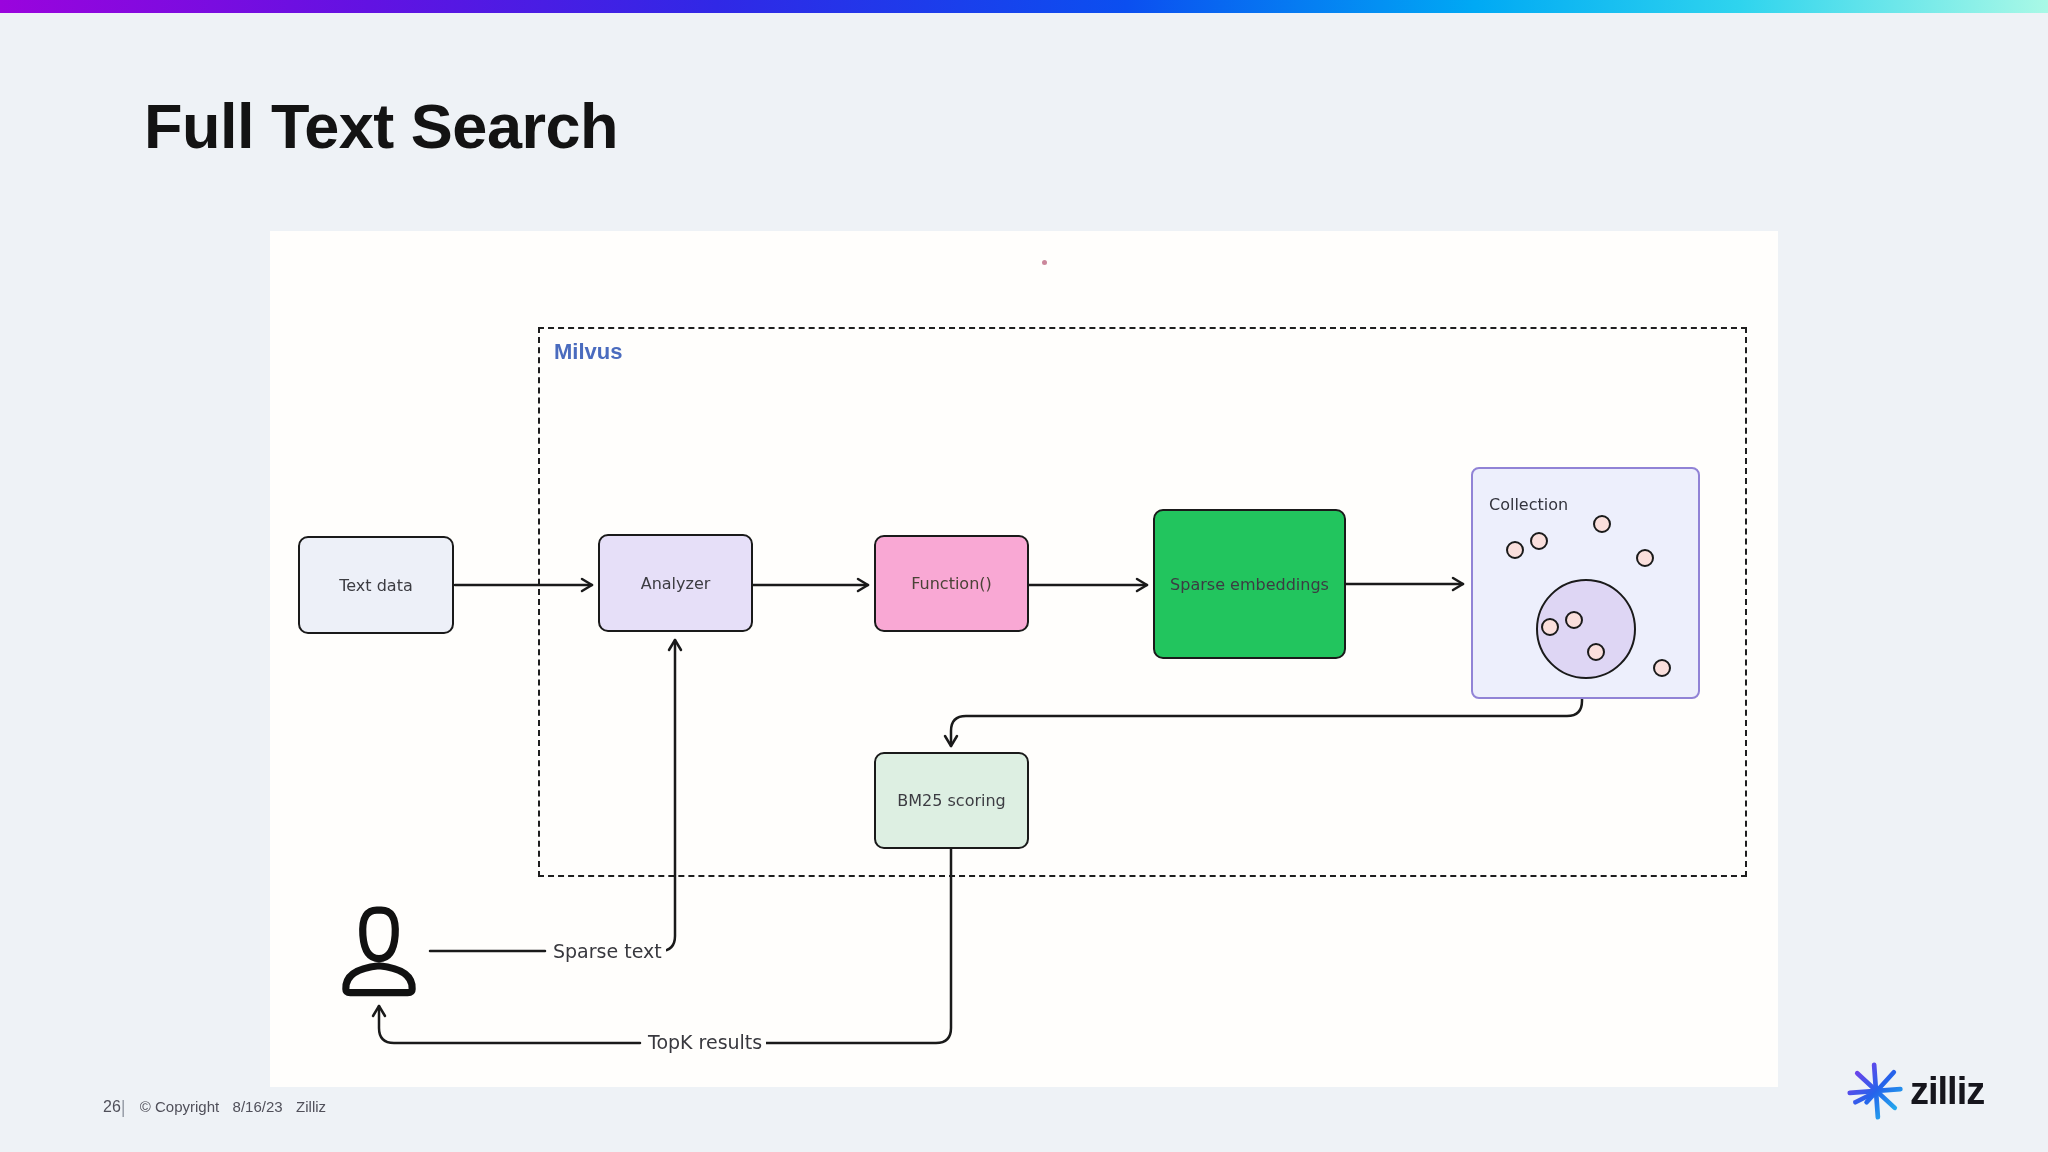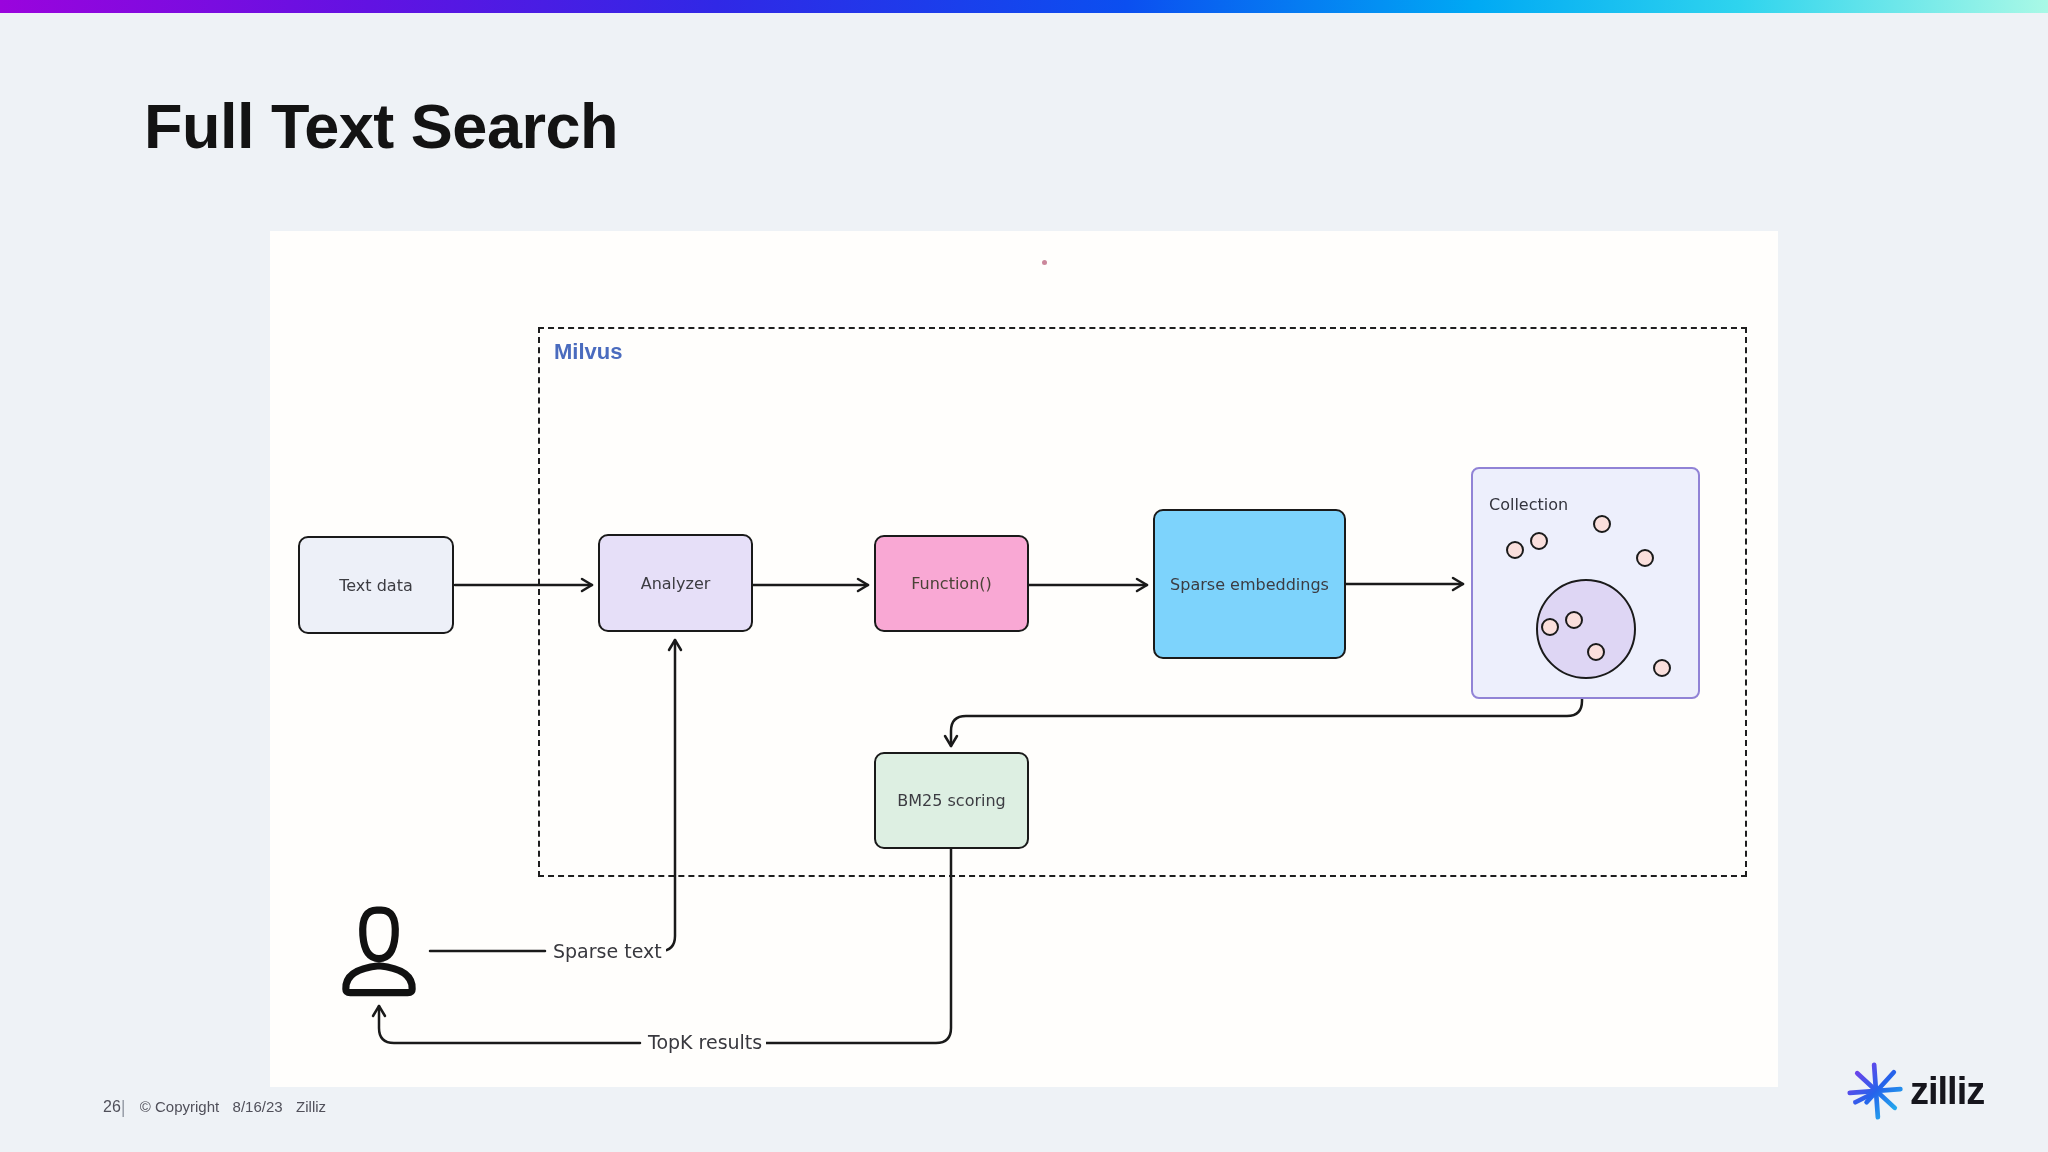--- a/index.html
+++ b/index.html
@@ -9,21 +9,21 @@
     background:linear-gradient(90deg,#9a04dd 0%,#6212e2 18%,#3028e6 35%,#0b4ff0 55%,#00a9f4 72%,#2fd4ee 85%,#a9f9e6 100%);}
   .title{position:absolute;left:144px;top:90px;margin:0;font-size:63px;font-weight:600;color:#131313;letter-spacing:-0.5px;}
   .panel{position:absolute;left:270px;top:231px;width:1508px;height:856px;background:#fffefc;}
   .milvus-box{position:absolute;left:538px;top:327px;width:1205px;height:546px;border:2.5px dashed #1e1e1e;}
   .milvus-label{position:absolute;left:14px;top:10px;font-size:22px;font-weight:700;color:#4a6bbe;}
   .node{position:absolute;border:2.5px solid #1a1a1a;border-radius:10px;display:flex;align-items:center;justify-content:center;
     font-family:"DejaVu Sans",sans-serif;font-size:16px;color:#3c3c42;text-align:center;}
   .n-textdata{left:298px;top:536px;width:152px;height:94px;background:#edf0f8;}
   .n-analyzer{left:598px;top:534px;width:151px;height:94px;background:#e6dff8;}
   .n-function{left:874px;top:535px;width:151px;height:93px;background:#f9a8d4;color:#4a4236;}
-  .n-sparse{left:1153px;top:509px;width:189px;height:146px;background:#7dd3fc;}
+  .n-sparse{left:1153px;top:509px;width:189px;height:146px;background:#22c55e;}
   .n-bm25{left:874px;top:752px;width:151px;height:93px;background:#ddefe2;justify-content:center;}
   .collection{position:absolute;left:1471px;top:467px;width:225px;height:228px;background:#edeffc;
     border:2px solid #9183d6;border-radius:8px;}
   .collection-label{position:absolute;left:16px;top:10px;font-family:"DejaVu Sans",sans-serif;font-size:16px;color:#33333d;margin-top:16px;}
   .big-circle{position:absolute;left:63px;top:110px;width:96px;height:96px;border-radius:50%;
     background:#ded6f4;border:2.5px solid #1a1a1a;}
   .dot{position:absolute;width:14px;height:14px;border-radius:50%;background:#fadfdc;border:2px solid #1a1a1a;}
   .edge-label{position:absolute;font-family:"DejaVu Sans",sans-serif;font-size:19px;color:#38383e;background:#fffefc;padding:0 4px;}
   .lbl-query{left:549px;top:940px;}
   .lbl-topk{left:644px;top:1031px;}

